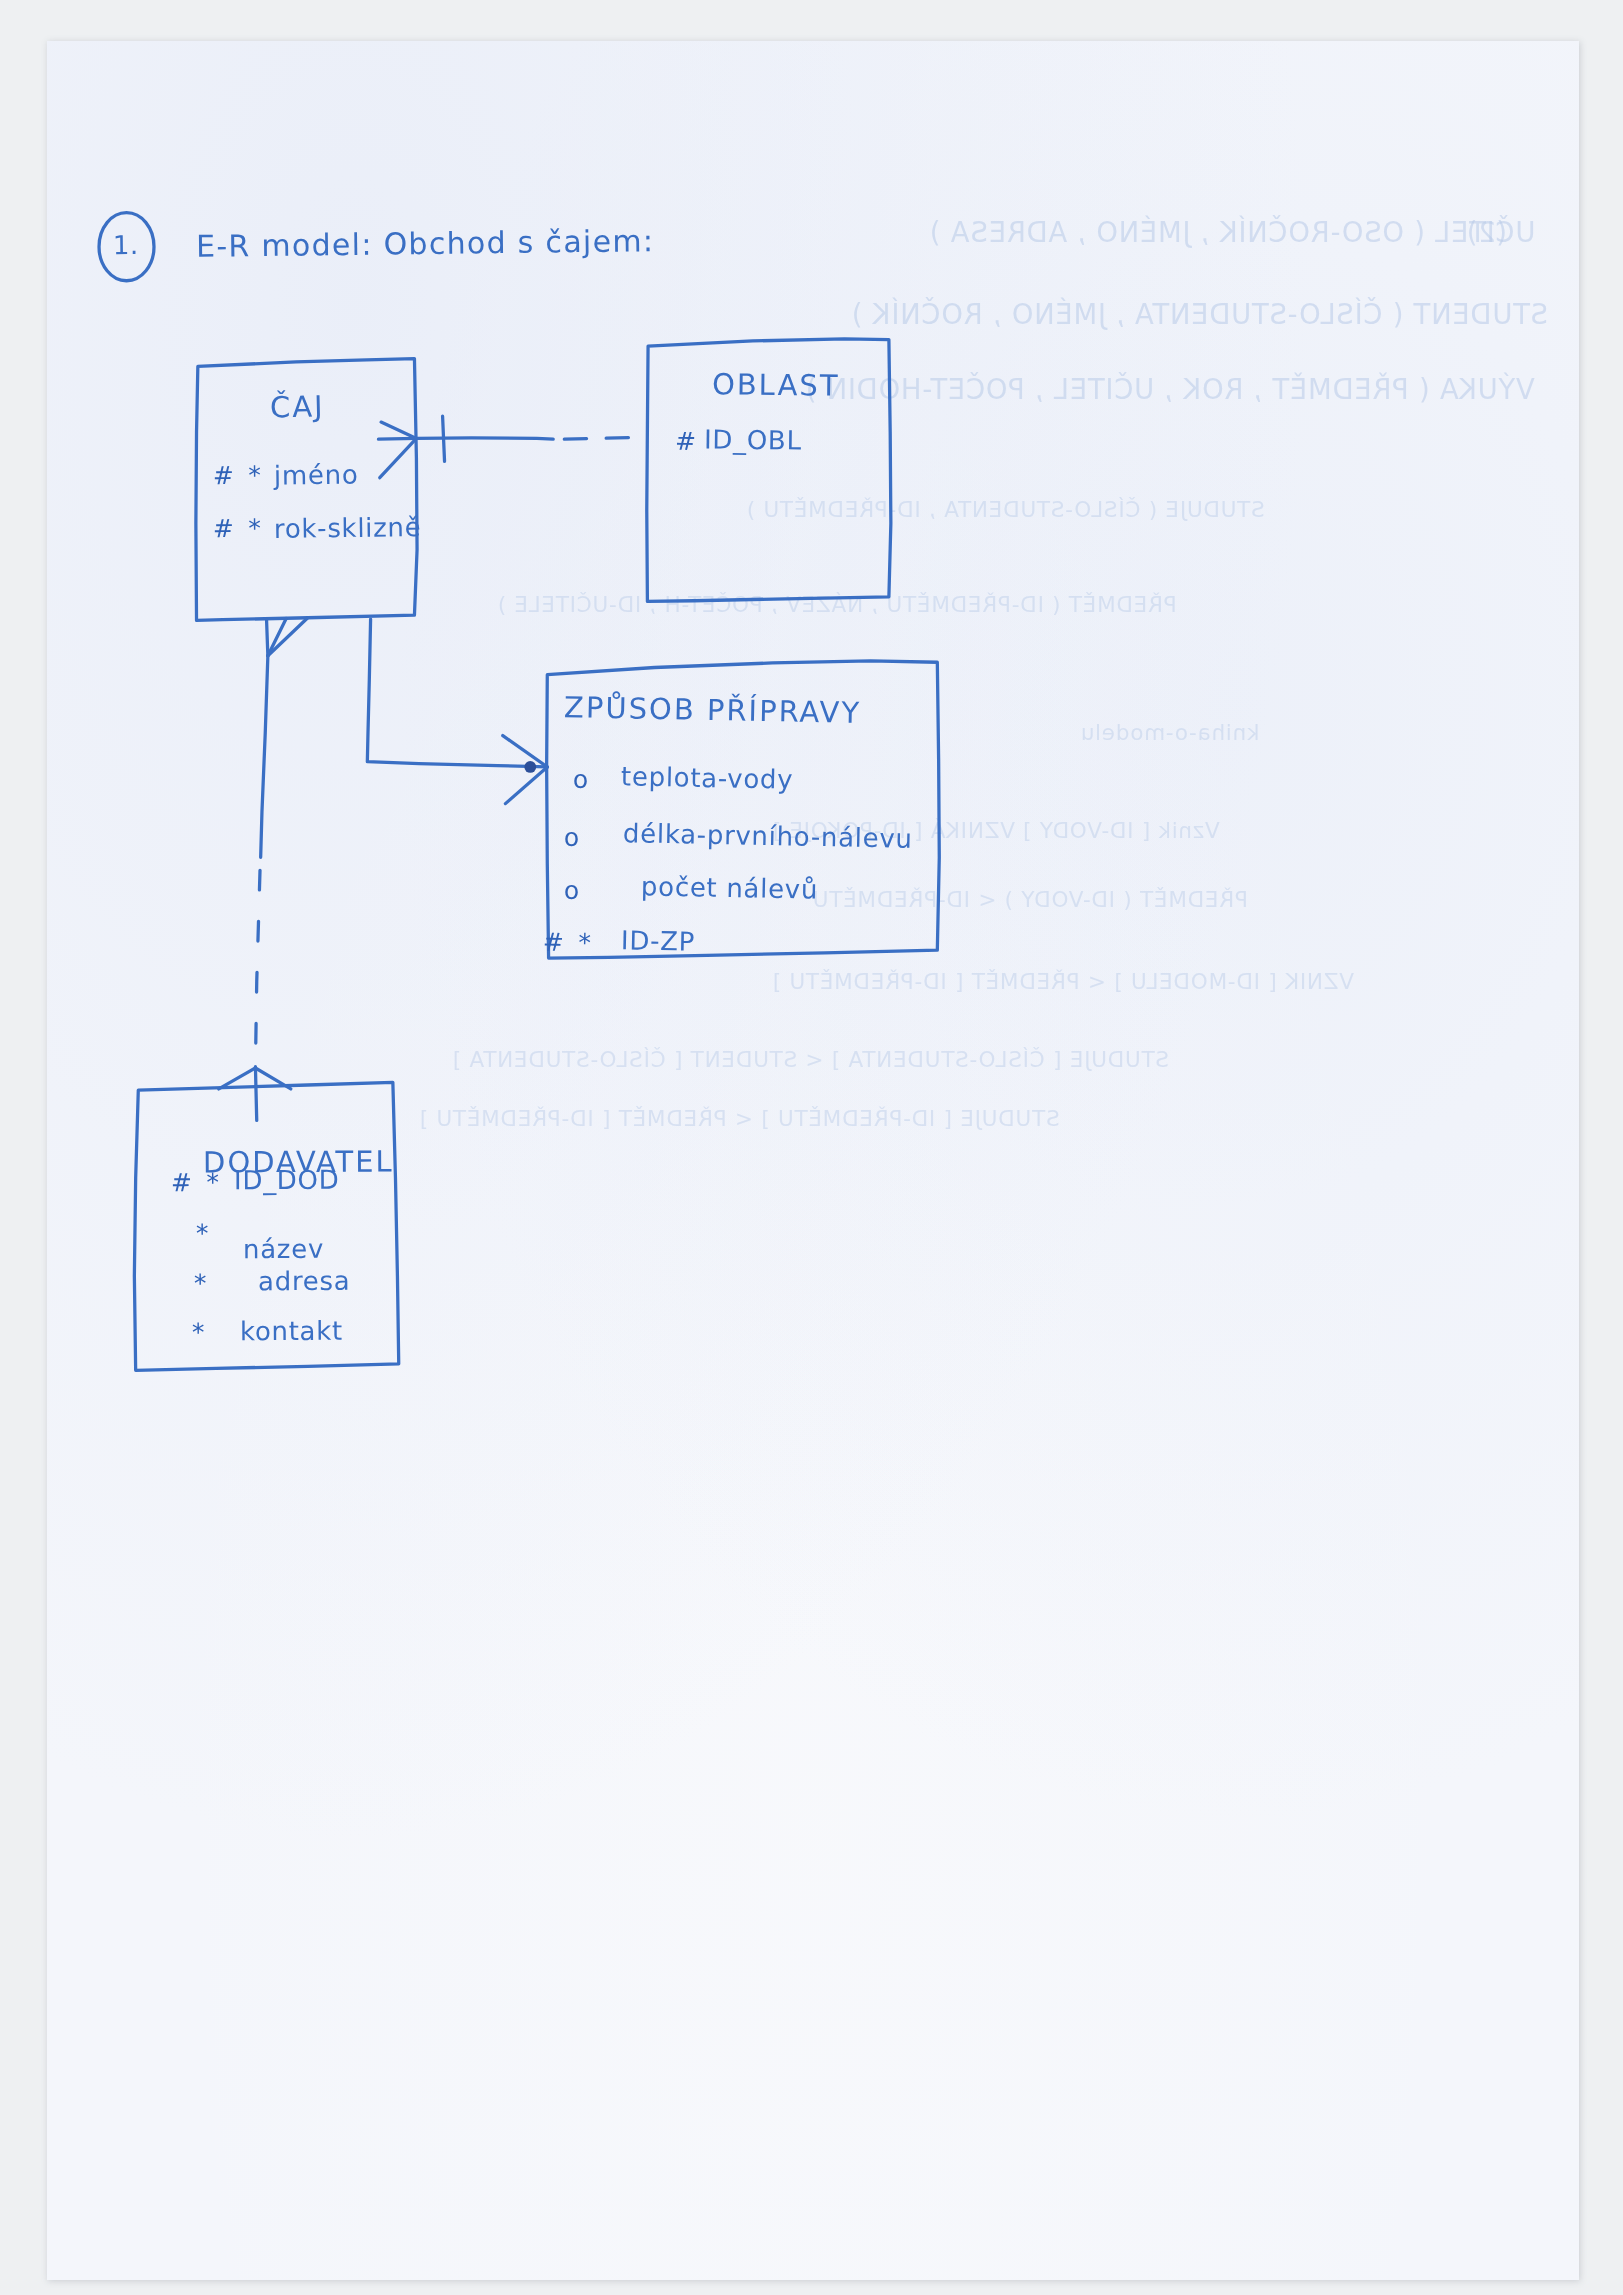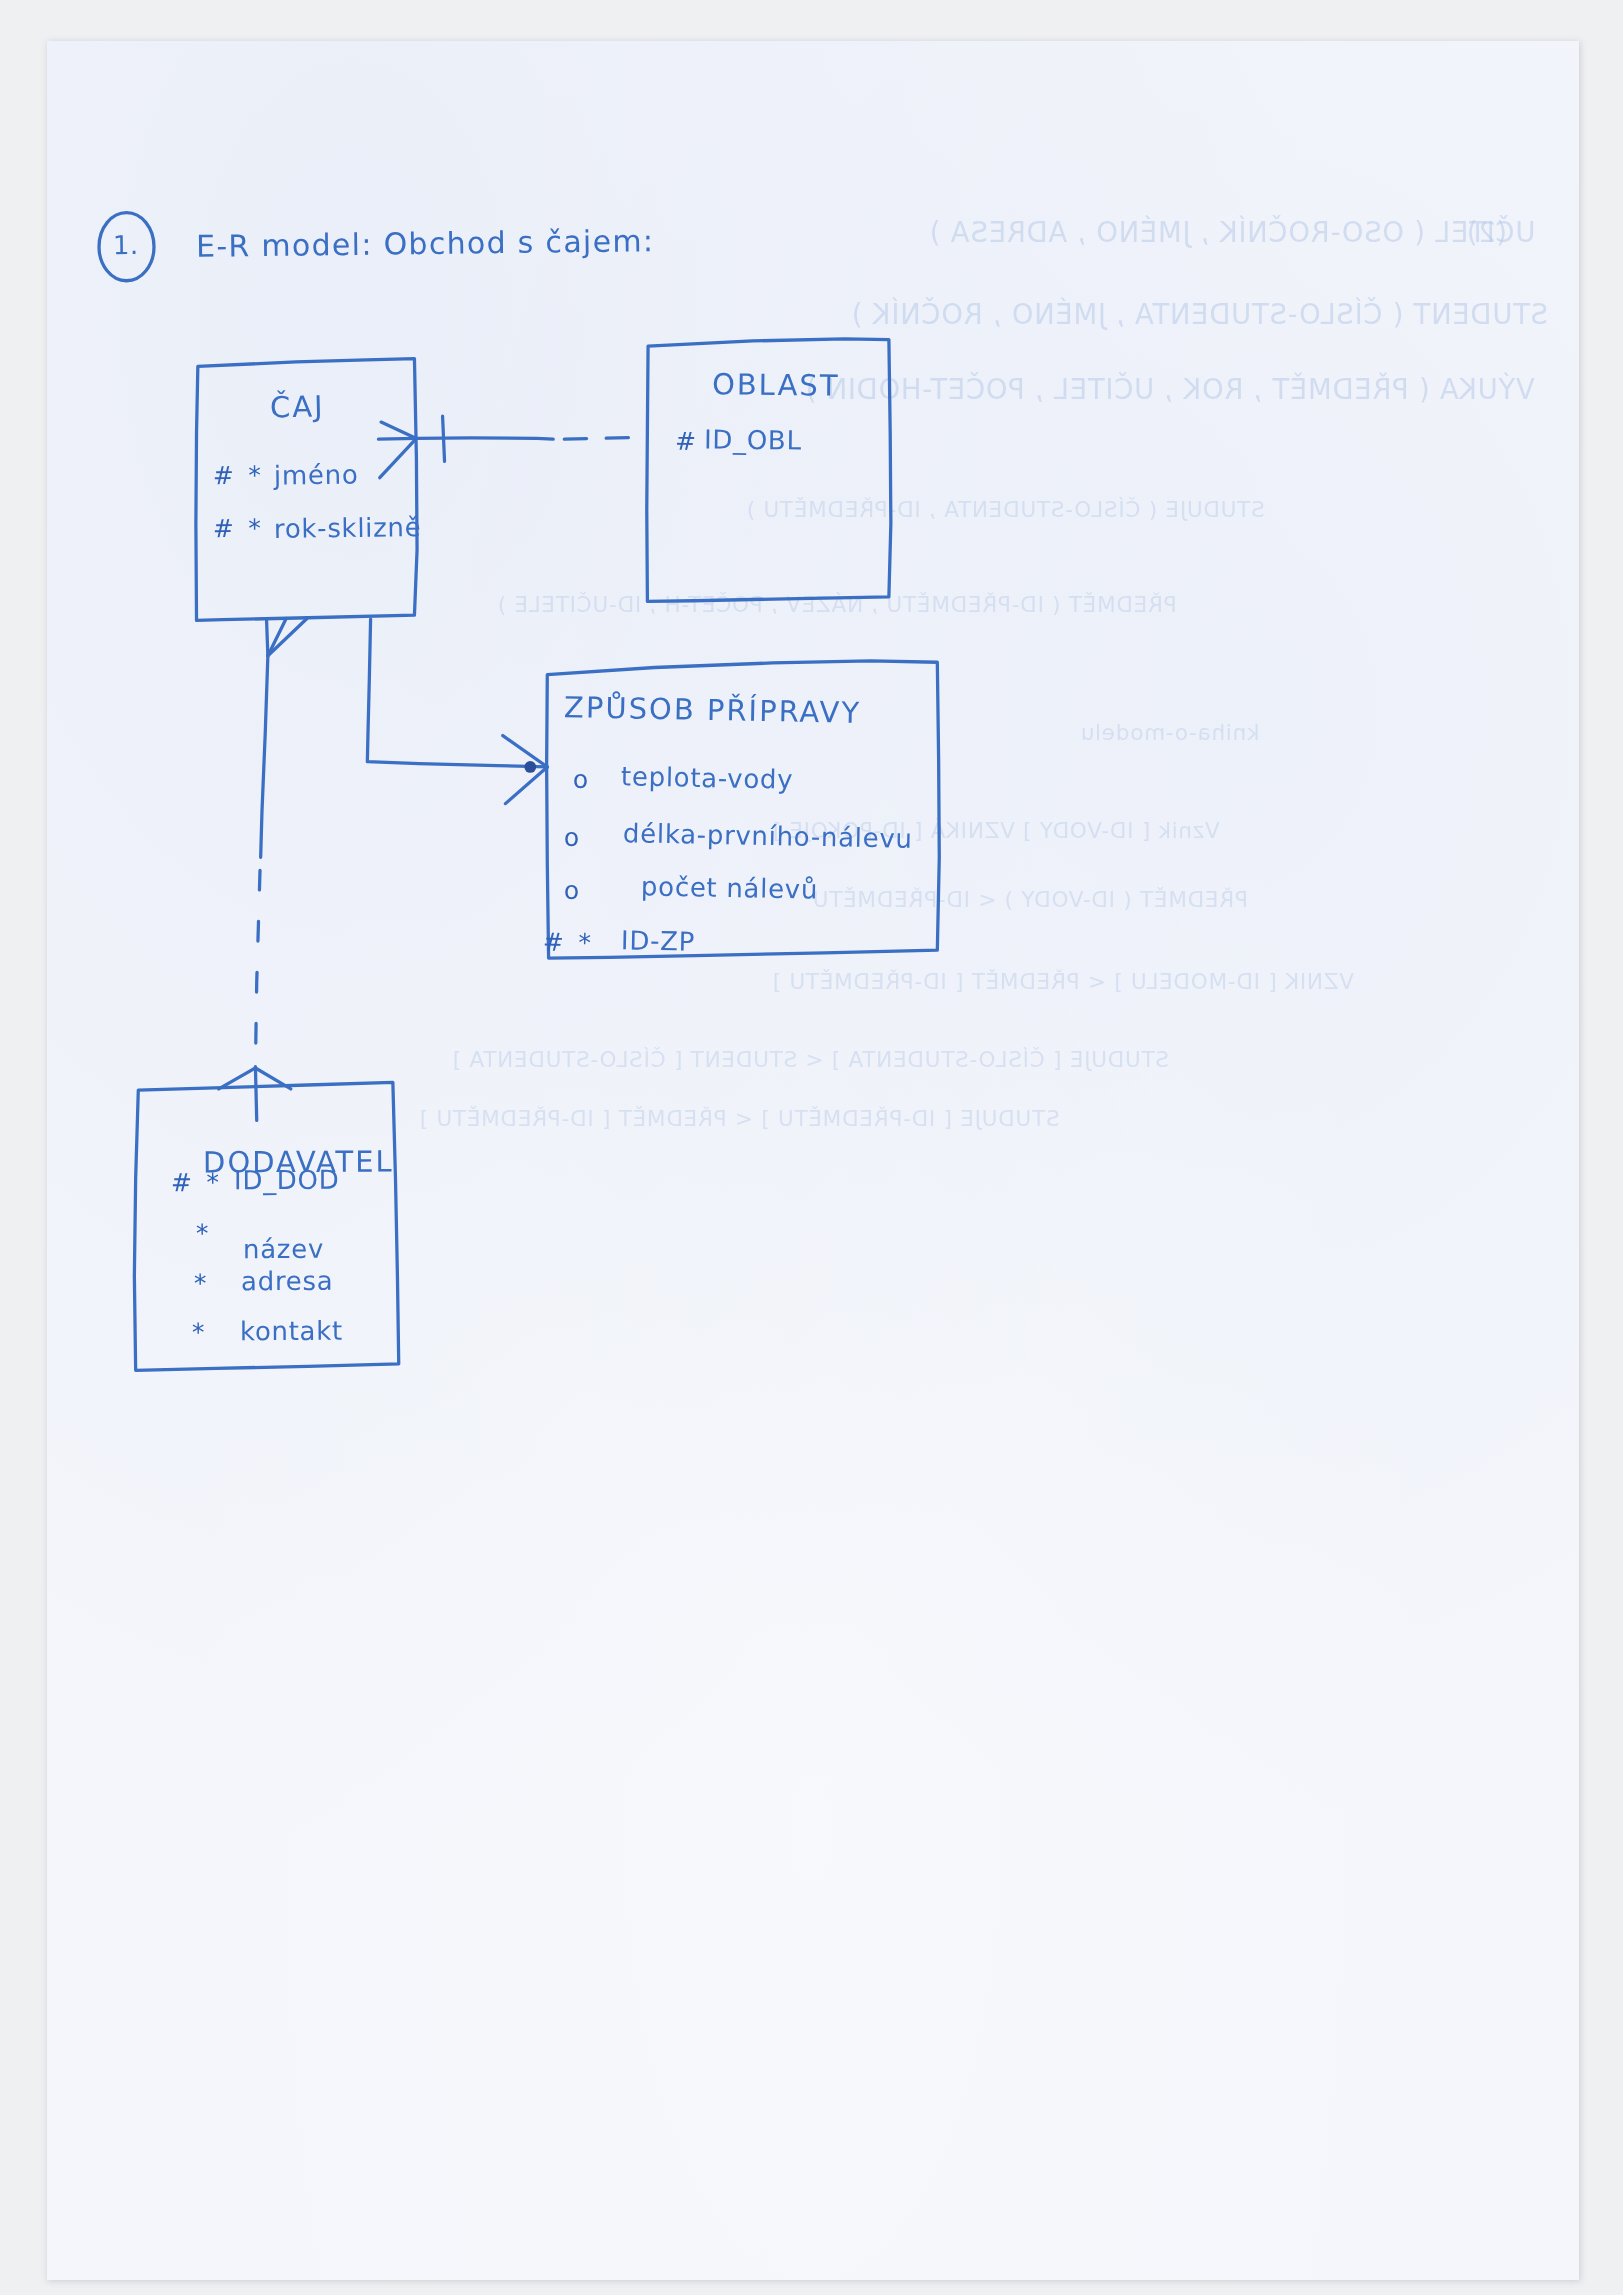--- a/index.html
+++ b/index.html
@@ -215,17 +215,17 @@
 
 <div class="hw hw-entity sk6" style="left:203px; top:1101px;margin-top:44px;">DODAVATEL</div>
 
 <div class="hw hw-mark sk6" style="left:171px; top:1168px;"># *</div>
 <div class="hw hw-attr sk6" style="left:234px; top:1165px;">ID_DOD</div>
 
 <div class="hw hw-mark sk6" style="left:196px; top:1219px;">*</div>
 <div class="hw hw-attr sk6" style="left:243px; top:1216px;margin-top:18px;">název</div>
 
 <div class="hw hw-mark sk6" style="left:194px; top:1269px;">*</div>
-<div class="hw hw-attr sk6" style="left:241px; top:1266px;">adresa</div>
+<div class="hw hw-attr sk6" style="left:258px; top:1266px;">adresa</div>
 
 <div class="hw hw-mark sk6" style="left:192px; top:1318px;">*</div>
 <div class="hw hw-attr sk6" style="left:240px; top:1316px;text-align:center;">kontakt</div>
 
 
 </body></html>

